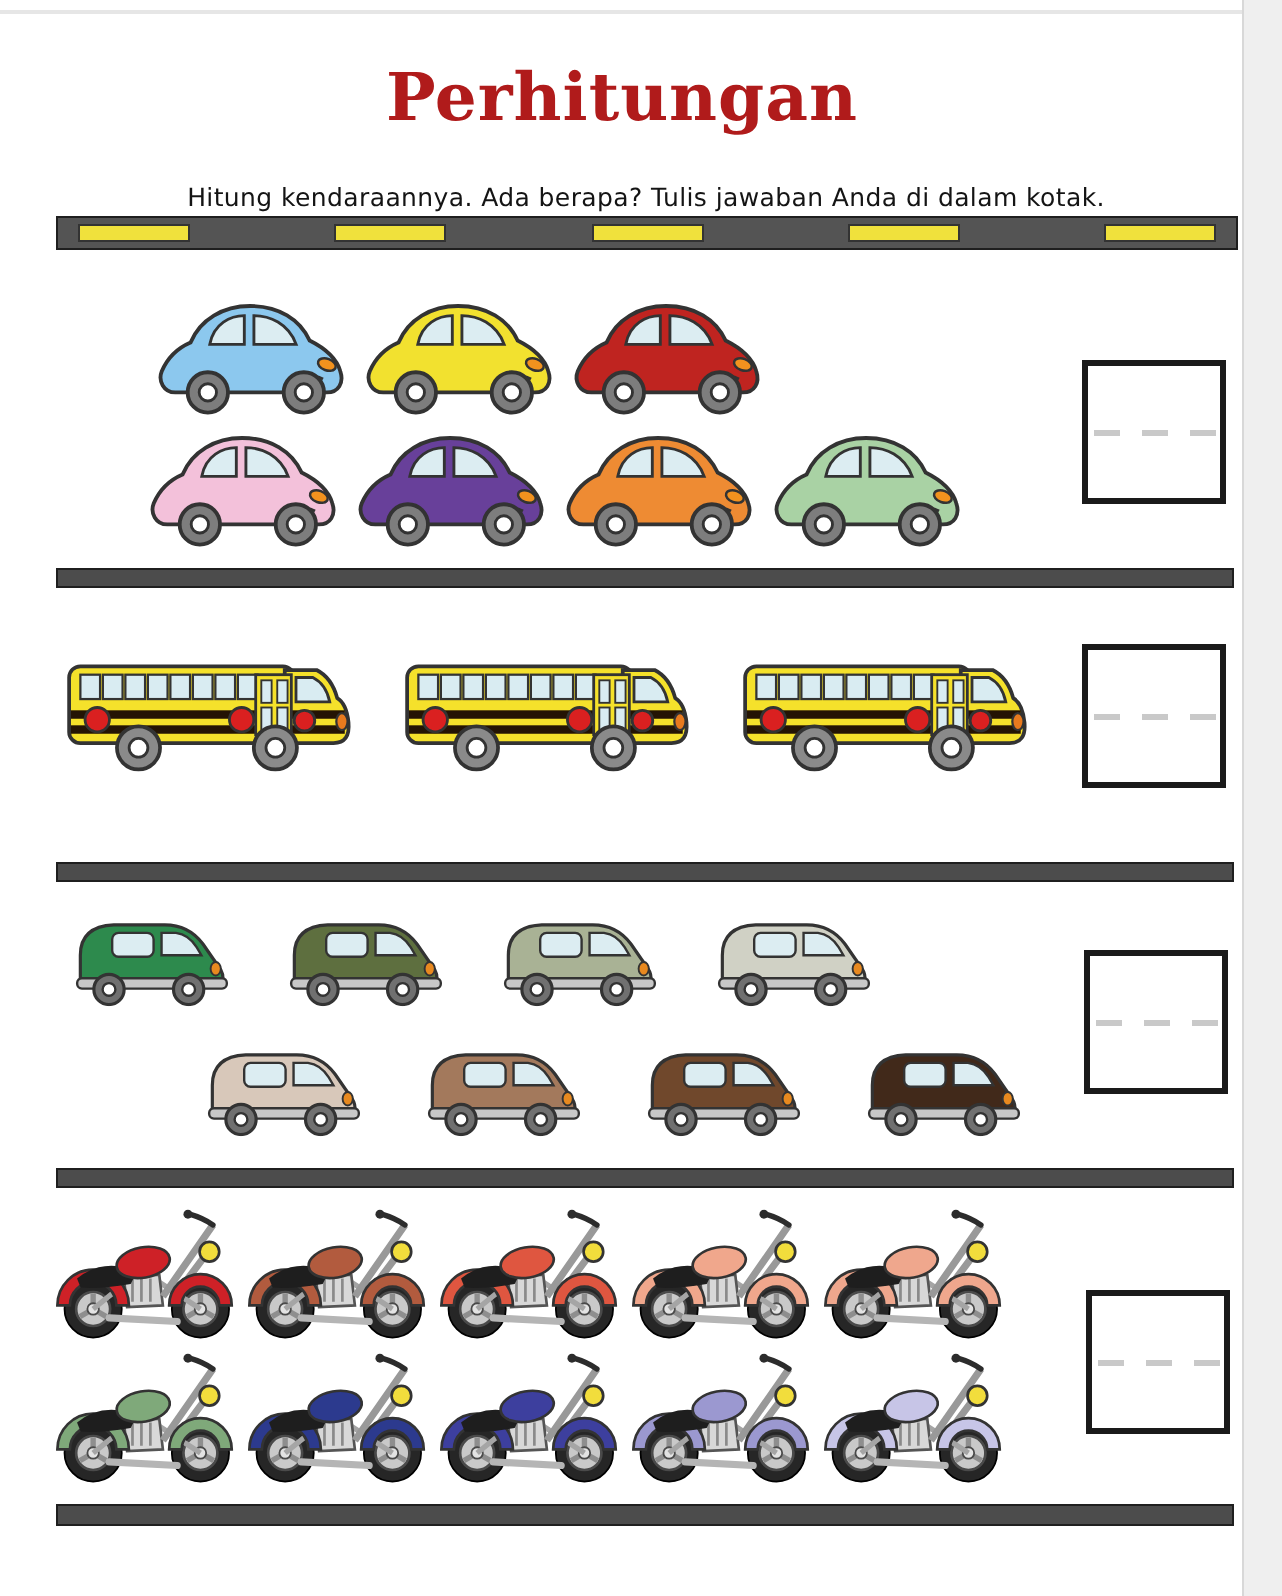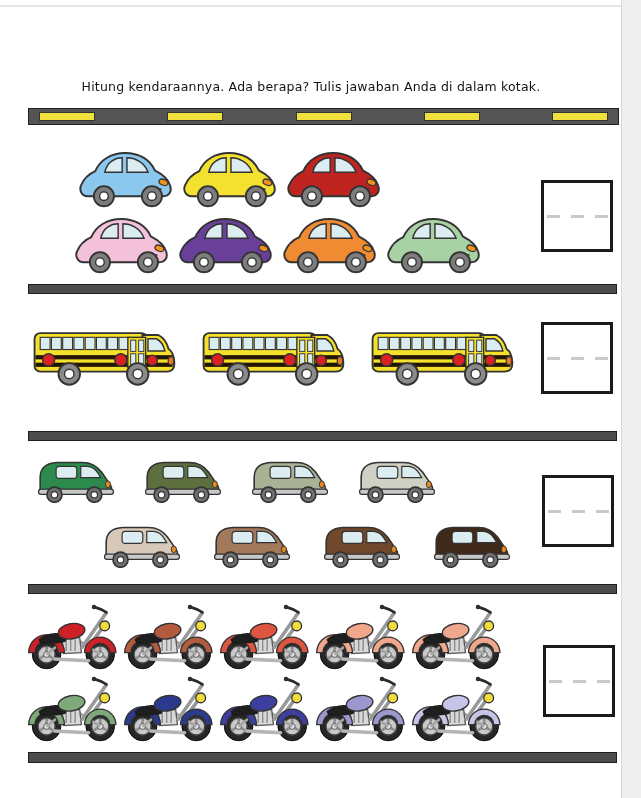--- a/index.html
+++ b/index.html
@@ -9,21 +9,21 @@
   }
   .top-line{position:absolute;left:0;top:5px;width:641px;height:2px;background:#e6e6e6;}
   .edge-right{position:absolute;right:0;top:0;width:19px;height:798px;background:#efefef;border-left:1px solid #d8d8d8;}
 
   .title{
     position:absolute;left:0;top:30px;width:622px;margin:0;text-align:center;
     font-family:"DejaVu Serif", serif;font-weight:bold;font-size:33px;line-height:38px;
     color:#b01b1b;letter-spacing:.5px;
   }
   .subtitle{
-    position:absolute;left:0;top:79px;width:622px;margin:0;text-align:center;
+    position:absolute;left:0;top:79px;width:622px;margin:12px;text-align:center;
     font-size:12.5px;color:#141414;letter-spacing:.2px;
   }
 
   .road-top{
     position:absolute;left:28px;top:108px;width:569px;height:15px;
     background:#545454;border:1px solid #1f1f1f;
     display:flex;align-items:center;justify-content:space-between;padding:0 10px;
   }
   .road-dash{width:54px;height:7px;background:#f0e13c;border:1px solid #333;}
 
@@ -160,20 +160,21 @@
       <path d="M90 10 Q84 6 77 4" stroke="#2c2c2c" stroke-width="3" fill="none" stroke-linecap="round"></path>
       <circle cx="76" cy="4" r="2.5" fill="#2c2c2c"></circle>
     </symbol>
   </defs>
 </svg>
 
 <div class="page">
   <div class="top-line"></div>
   <div class="edge-right"></div>
 
+  <h1 class="title">Perhitungan</h1>
   <p class="subtitle">Hitung kendaraannya. Ada berapa? Tulis jawaban Anda di dalam kotak.</p>
 
   <div class="road-top">
     <span class="road-dash"></span>
     <span class="road-dash"></span>
     <span class="road-dash"></span>
     <span class="road-dash"></span>
     <span class="road-dash"></span>
   </div>
 

